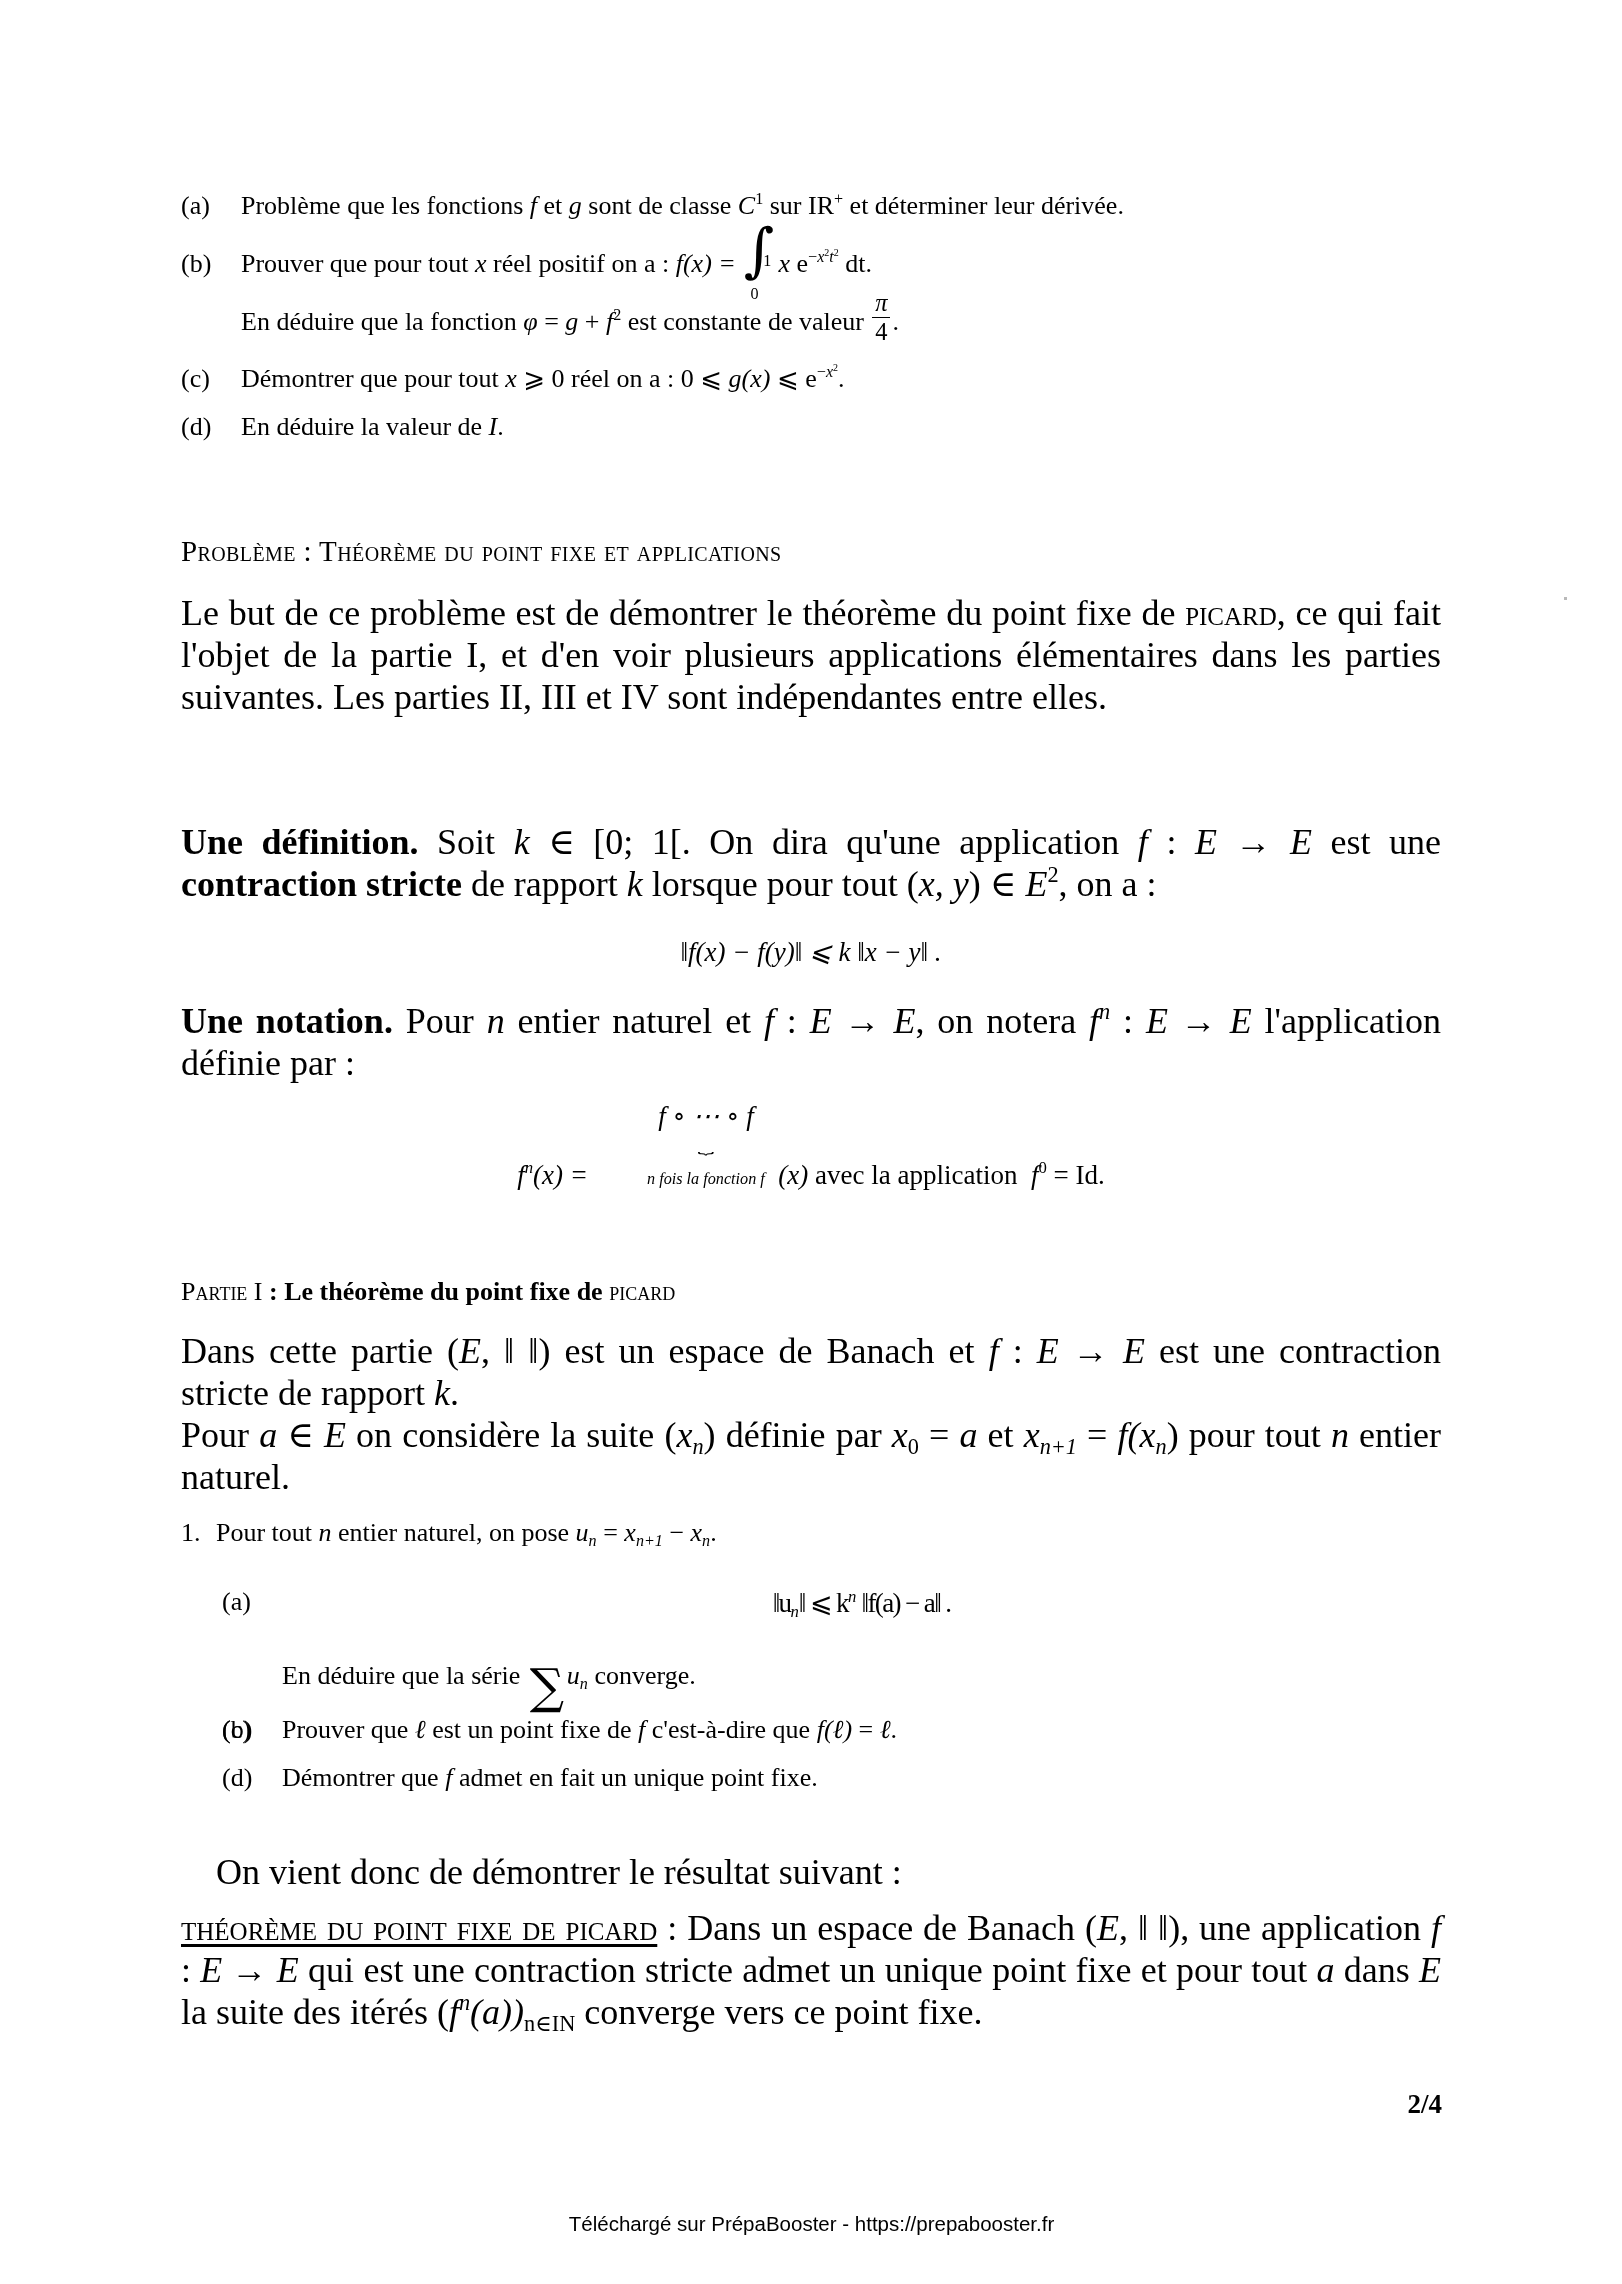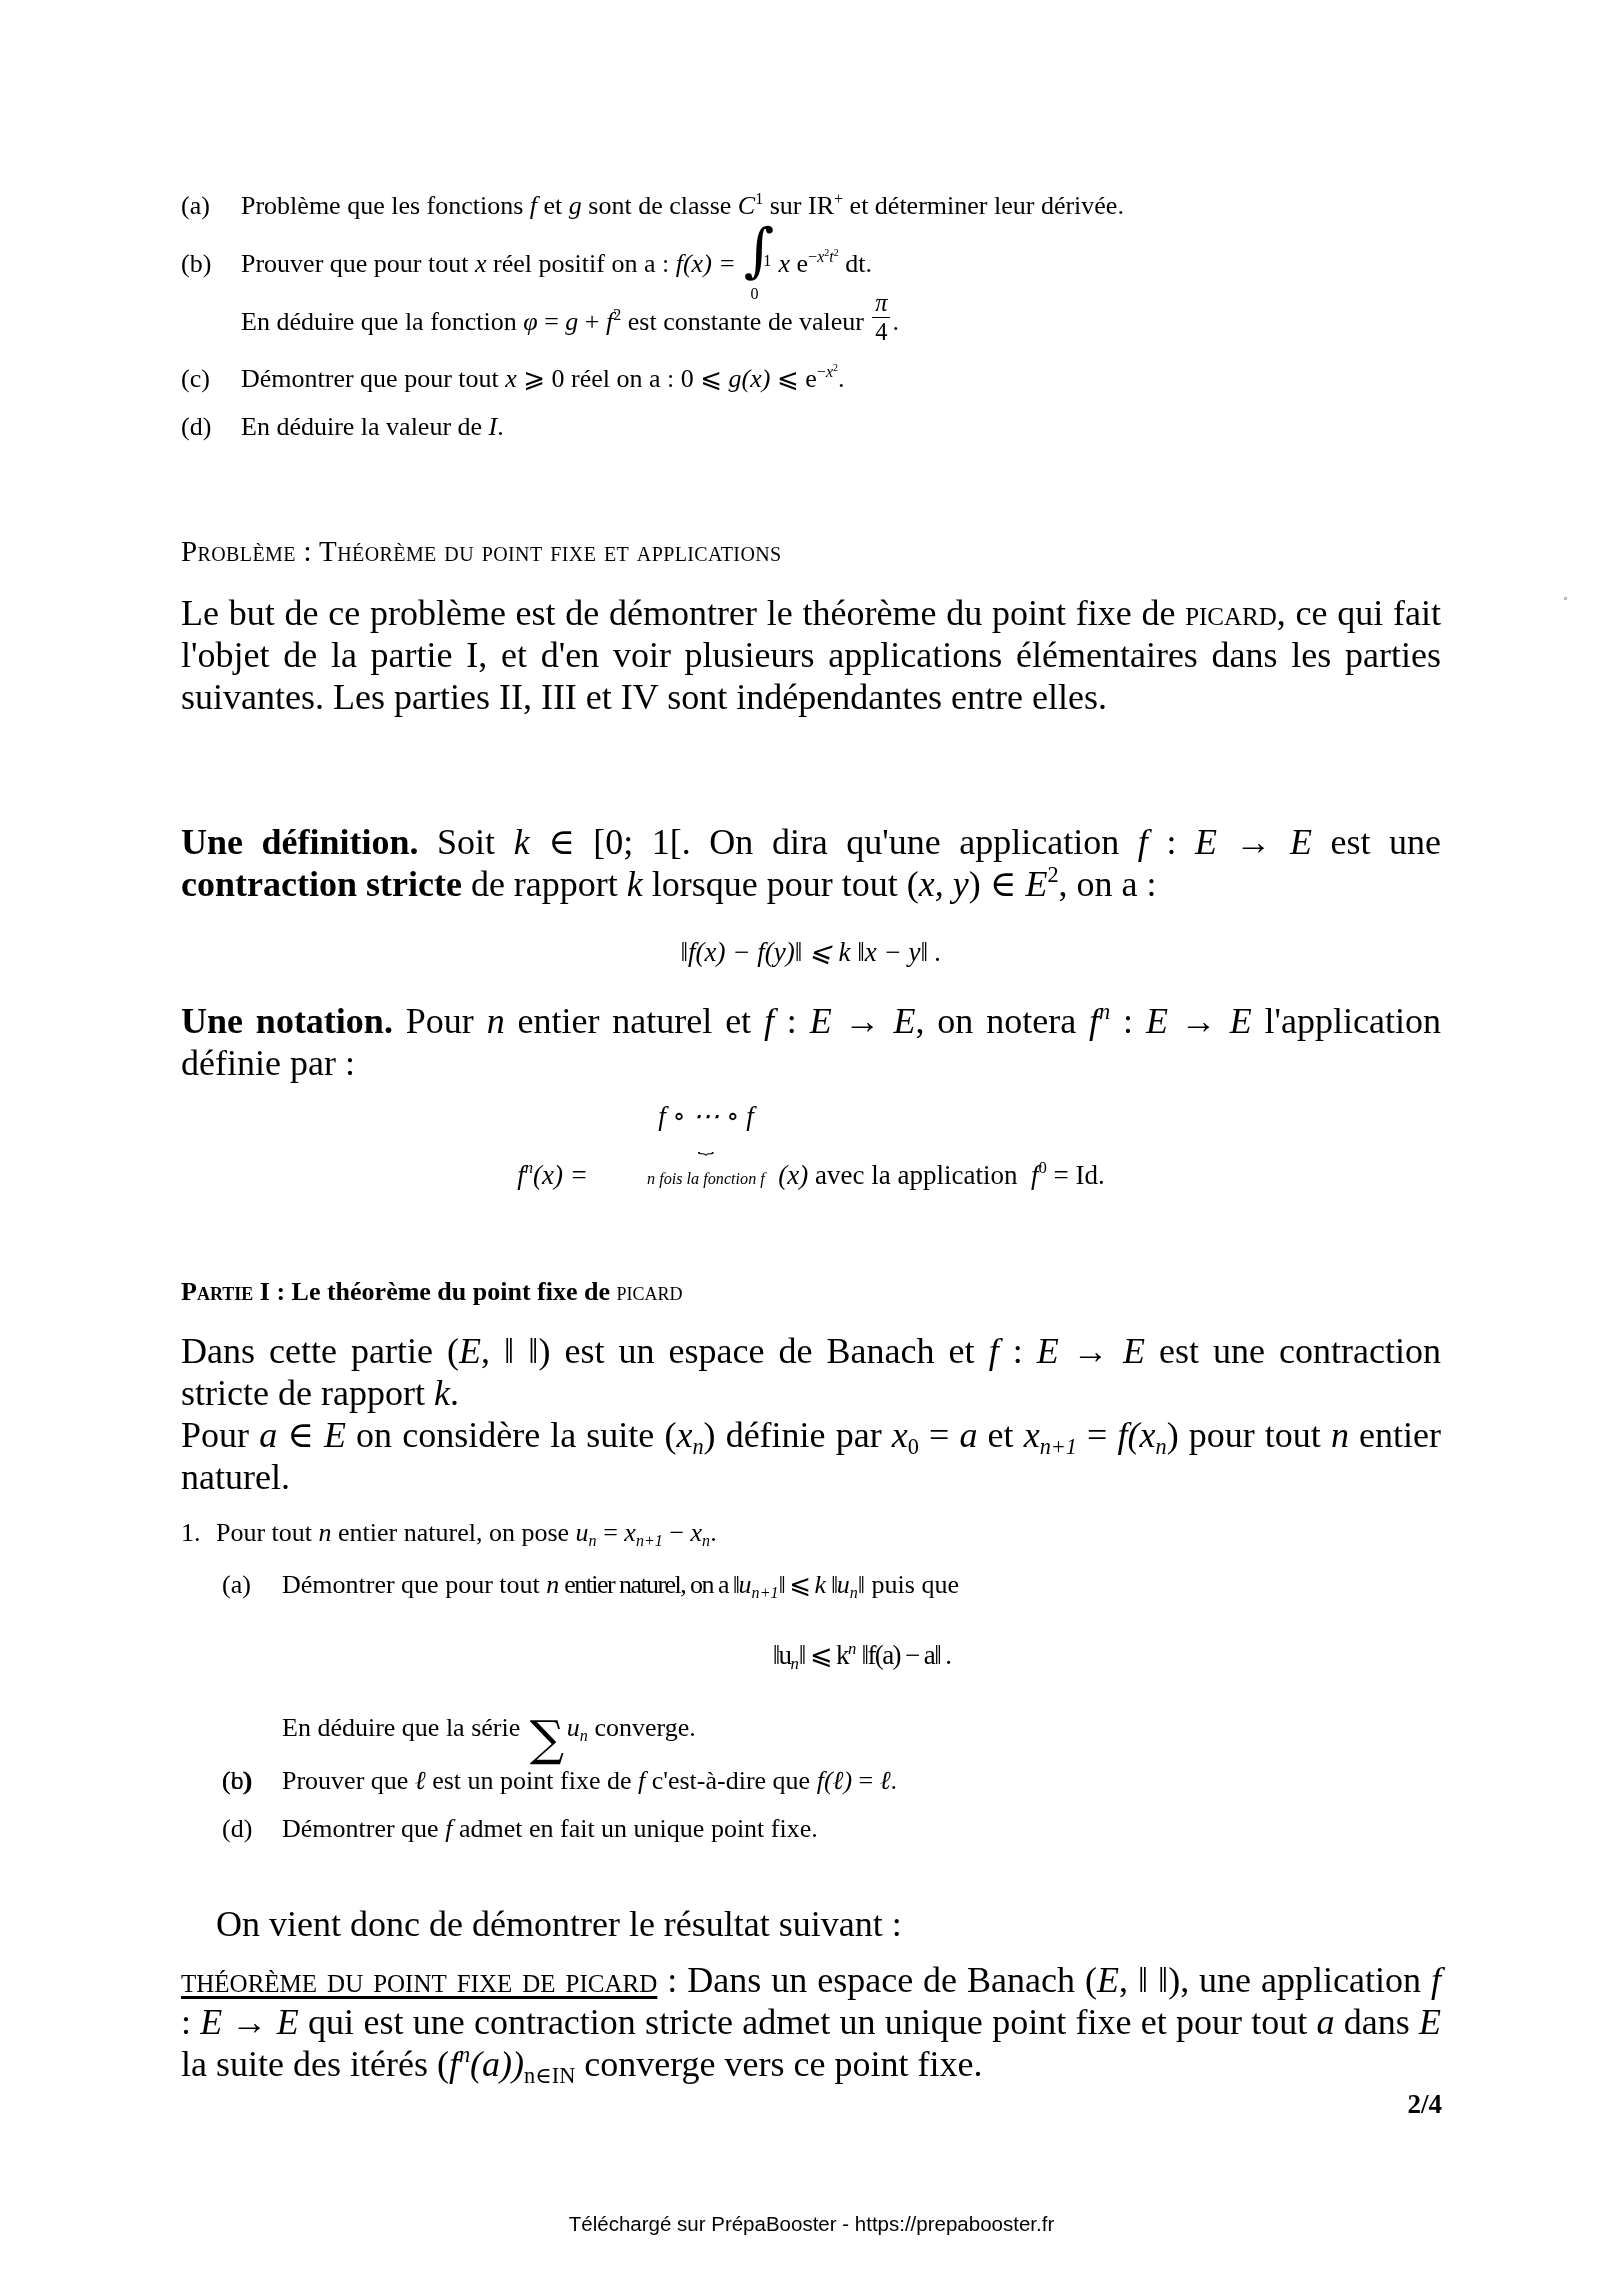--- a/index.html
+++ b/index.html
@@ -96,21 +96,21 @@
     margin: 0;
     font-weight: normal;
   }
   .heading-partie {
     font-size: 26px;
     margin: 0;
     font-weight: bold;
   }
   .heading-partie .scpart {
     font-variant: small-caps;
-    font-weight: bold;
+    font-weight: normal;
     margin-top: 36px;
   }
 
   .bold { font-weight: bold; }
 
   
   .display {
     text-align: center;
     font-size: 27px;
     margin: 25px 0 25px 0;
@@ -320,21 +320,20 @@
     <ul class="num">
       <li>
         <span class="lbl">1.</span>
         <span><span>Pour tout </span><i>n</i><span> entier naturel, on pose </span><i>u</i><sub><i>n</i></sub><span> = </span><i>x</i><sub><i>n+1</i></sub><span> − </span><i>x</i><sub><i>n</i></sub><span>.</span></span>
       </li>
     </ul>
 
     <ul class="enum" style="margin-left:41px; margin-top:9.8px;">
       <li style="margin-bottom:0;">
         <span class="lbl">(a)</span>
-        <span><span>Démontrer que pour tout </span><i>n</i><span class="nm"> entier naturel, on a ‖</span><i>u</i><sub><i>n+1</i></sub><span class="nm">‖ ⩽ </span><i>k</i><span class="nm"> ‖</span><i>u</i><sub><i>n</i></sub><span>‖ puis que</span></span>
 
         <div class="display" style="margin:27px 0 29px 0;">
           <span class="mi nm">‖u</span><sub><i>n</i></sub><span class="mi nm">‖ ⩽ k</span><sup><i>n</i></sup><span class="mi nm"> ‖f(a) − a‖ .</span>
         </div>
 
         <div style="font-size:26px; line-height:42px;"><span>En déduire que la série </span><span class="bigsum">∑</span><i>u</i><sub><i>n</i></sub><span> converge.</span></div>
       </li>
 
       <li style="margin-bottom:5.9px; margin-top:11.7px;">
         <span class="lbl">(b)</span>

